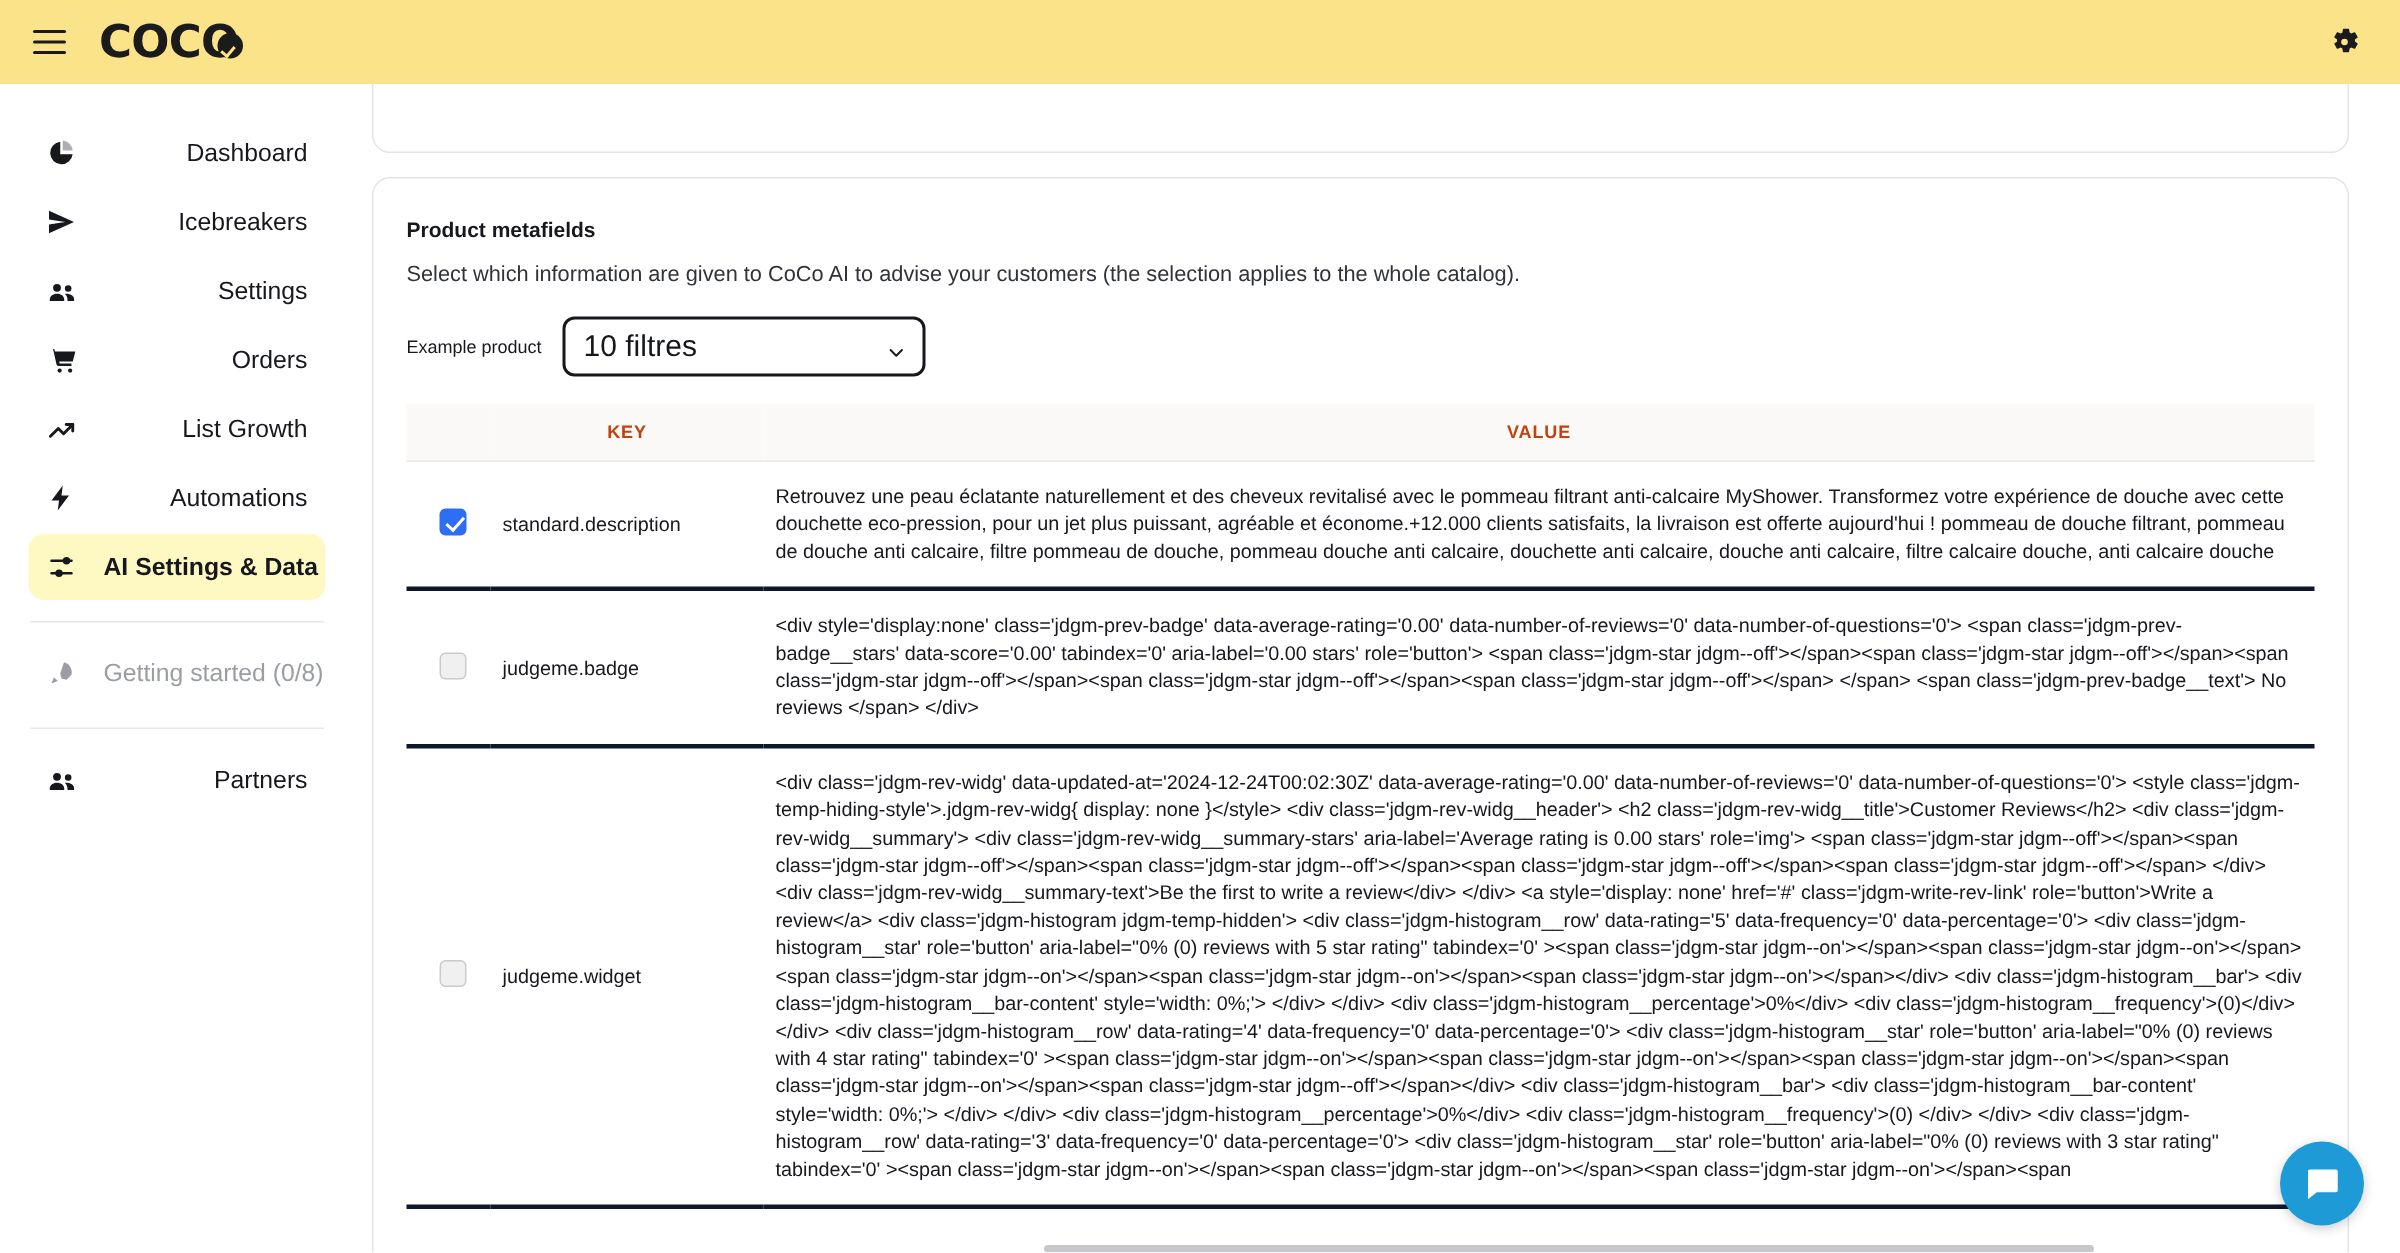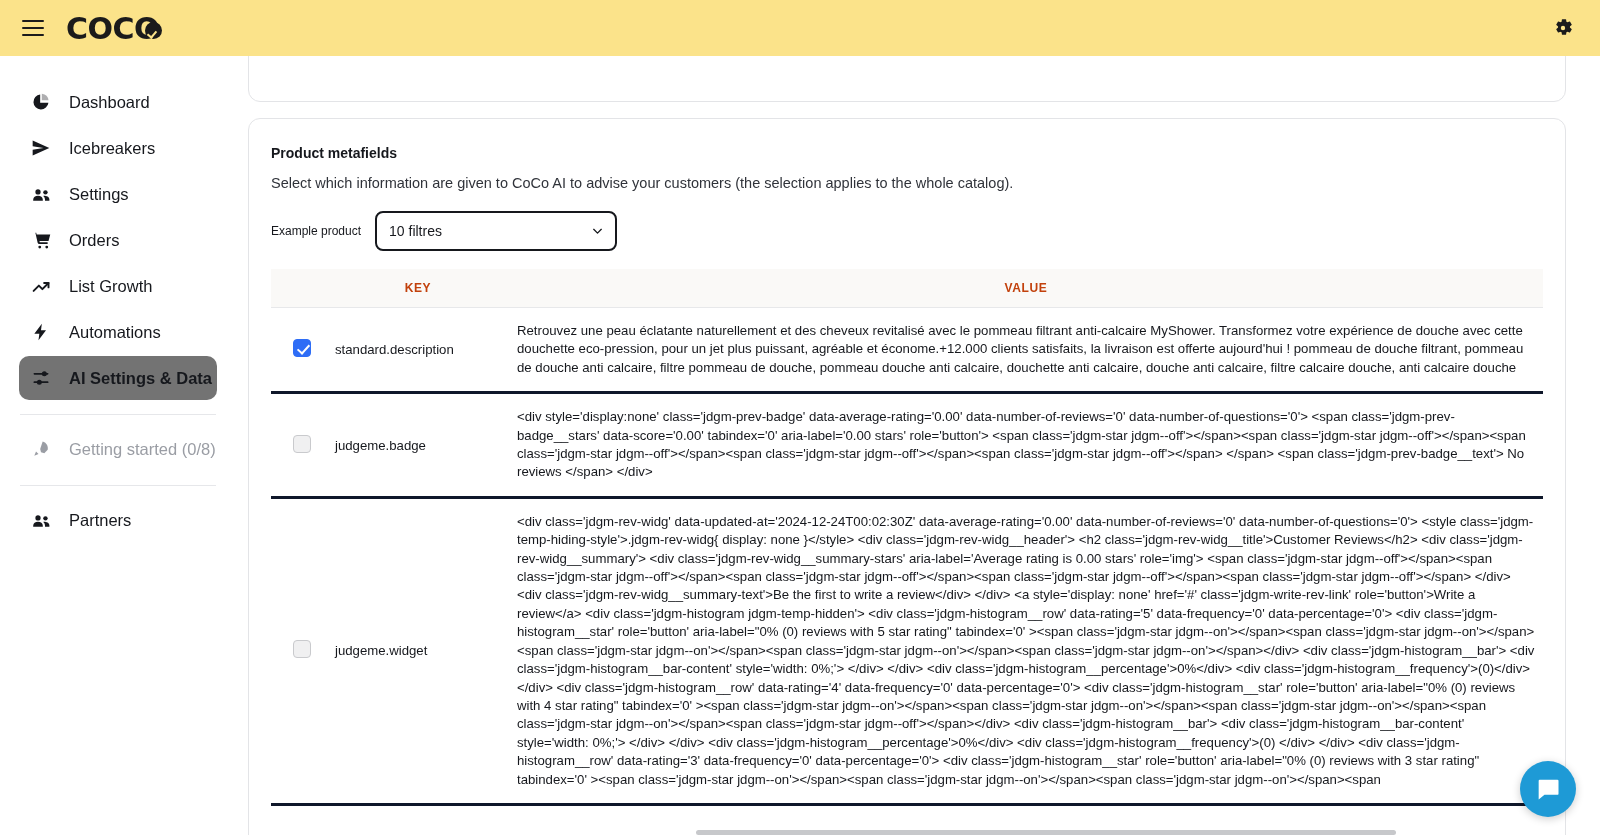--- a/index.html
+++ b/index.html
@@ -79,29 +79,30 @@
   }
   .nav-item {
     display: flex; align-items: center;
     height: 44px;
     margin: 2px 19px;
     padding: 0 12px;
     border-radius: 10px;
     cursor: pointer;
     color: #16181d;
     font-size: 16.5px;
+    justify-content: space-between;
   }
   .nav-item .ico {
     width: 26px; height: 20px;
     display: flex; align-items: center; justify-content: flex-start;
     margin-right: 12px;
     flex: 0 0 26px;
   }
   .nav-item.active {
-    background: #737373;
+    background: #fef9c3;
     font-weight: bold;
   }
   .nav-item.muted { color: #9a9da4; }
   .nav-sep {
     height: 1px;
     background: #e6e7ea;
     margin: 14px 20px 12px 20px;
   }
   .nav-label { white-space: nowrap; }
 
@@ -153,21 +154,21 @@
     margin-right: 14px;
   }
   .select-box {
     position: relative;
     width: 242px; height: 40px;
     border: 2px solid #16181d;
     border-radius: 8px;
     background: #fff;
     display: flex; align-items: center;
     padding: 0 12px;
-    font-size: 14px;
+    font-size: 20px;
     color: #16181d;
     cursor: pointer;
   }
   .select-box .chev {
     margin-left: auto;
     width: 12px; height: 12px;
   }
 
   
   table.meta {

